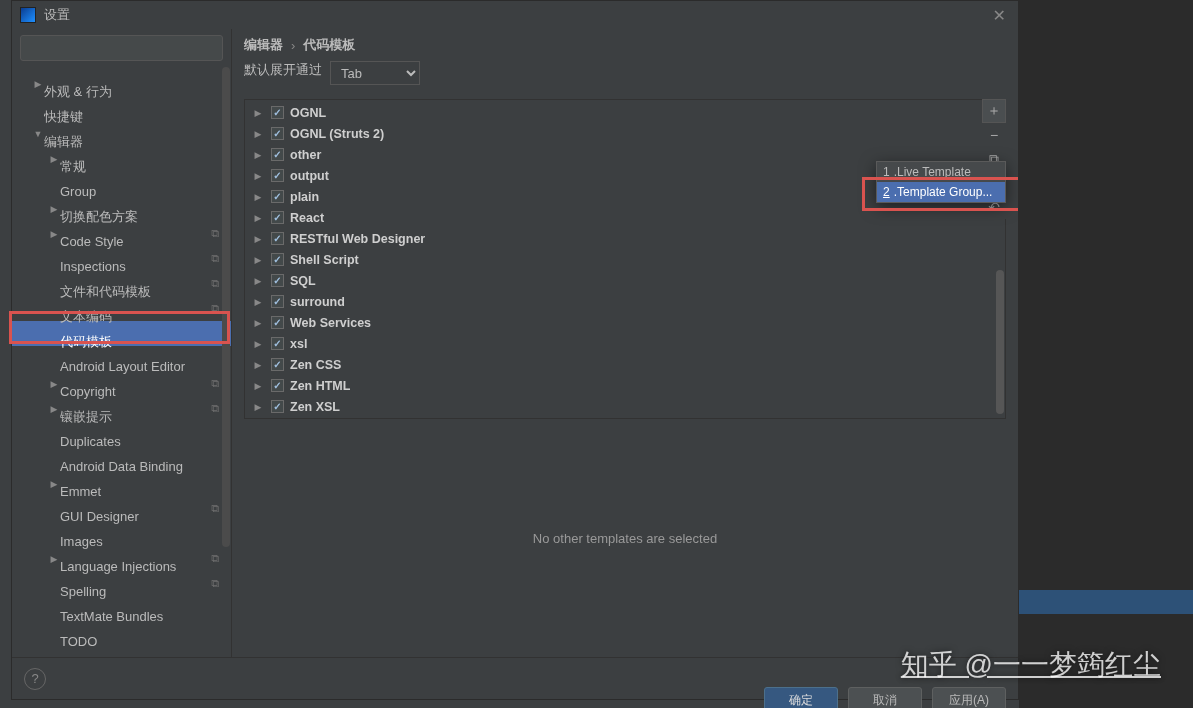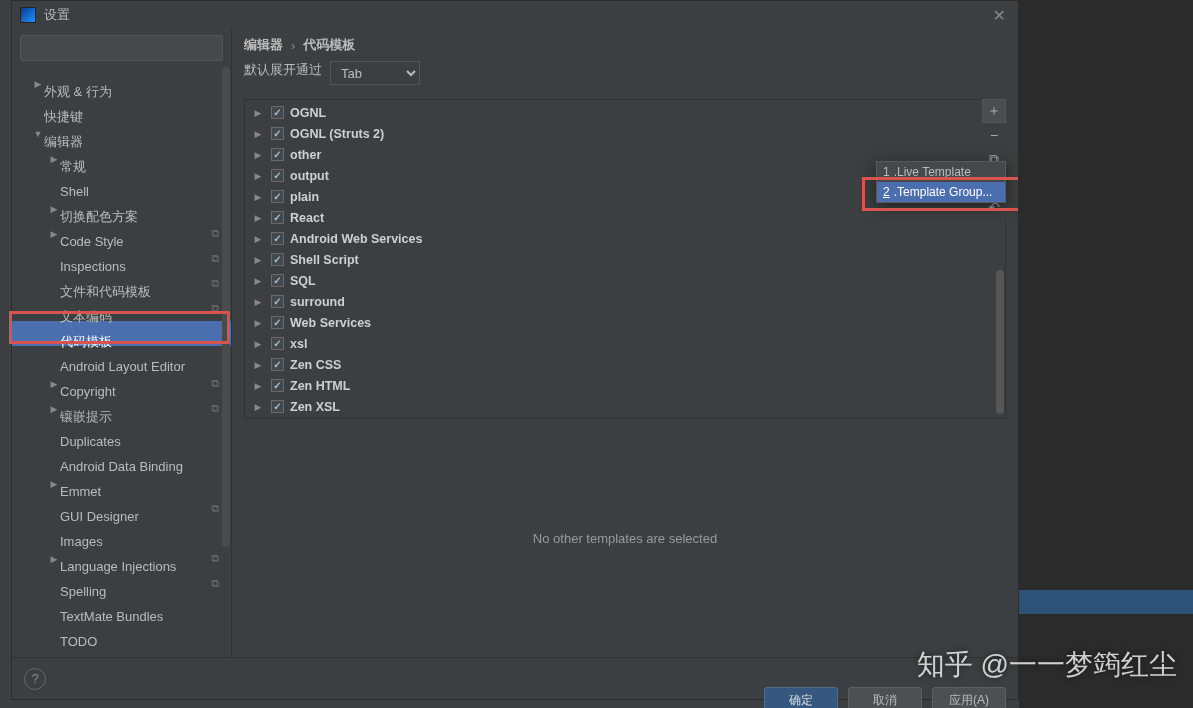--- a/index.html
+++ b/index.html
@@ -199,26 +199,27 @@
   height: 26px; min-width: 74px; margin-left: 10px;
   background: #4c5052; border: 1px solid #5e6060;
   color: #bbb; font-size: 12px; padding: 0 8px;
   border-radius: 3px; cursor: pointer; margin-top: 43px;
 }
 .bottom-bar button.primary {
   background: #365880; border-color: #4c708c; color: #dcdcdc;
 }
 .watermark {
   position: absolute;
-  right: 16px; bottom: 24px;
+  right: 32px; bottom: 24px;
   color: rgba(255,255,255,0.78);
   font-size: 28px;
   font-family: "Microsoft YaHei", sans-serif;
   text-shadow: 0 0 6px rgba(0,0,0,.6);
   pointer-events: none;
+  text-decoration: underline;
 }
 .bg-strip {
   position: absolute; left: 1019px; top: 0; width: 174px; height: 708px;
   background: #2b2b2b;
 }
 .bg-blue {
   position: absolute; left: 1019px; top: 590px; width: 174px; height: 24px;
   background: #2d5177;
 }
 </style>
@@ -253,21 +254,21 @@
           <div class="tree-item lvl1">
             <span class="arrow">▼</span>
             <span class="label">编辑器</span>
           </div>
           <div class="tree-item lvl2">
             <span class="arrow">▶</span>
             <span class="label">常规</span>
           </div>
           <div class="tree-item lvl2">
             <span class="arrow"></span>
-            <span class="label">Shell</span>
+            <span class="label">Group</span>
           </div>
           <div class="tree-item lvl2">
             <span class="arrow">▶</span>
             <span class="label">切换配色方案</span>
           </div>
           <div class="tree-item lvl2">
             <span class="arrow">▶</span>
             <span class="label">Code Style</span>
             <span class="badge">⧉</span>
           </div>
@@ -387,21 +388,21 @@
               <span>plain</span>
             </div>
             <div class="list-item">
               <span class="arrow">▶</span>
               <span class="chk">✓</span>
               <span>React</span>
             </div>
             <div class="list-item">
               <span class="arrow">▶</span>
               <span class="chk">✓</span>
-              <span>Android Web Services</span>
+              <span>RESTful Web Designer</span>
             </div>
             <div class="list-item">
               <span class="arrow">▶</span>
               <span class="chk">✓</span>
               <span>Shell Script</span>
             </div>
             <div class="list-item">
               <span class="arrow">▶</span>
               <span class="chk">✓</span>
               <span>SQL</span>

